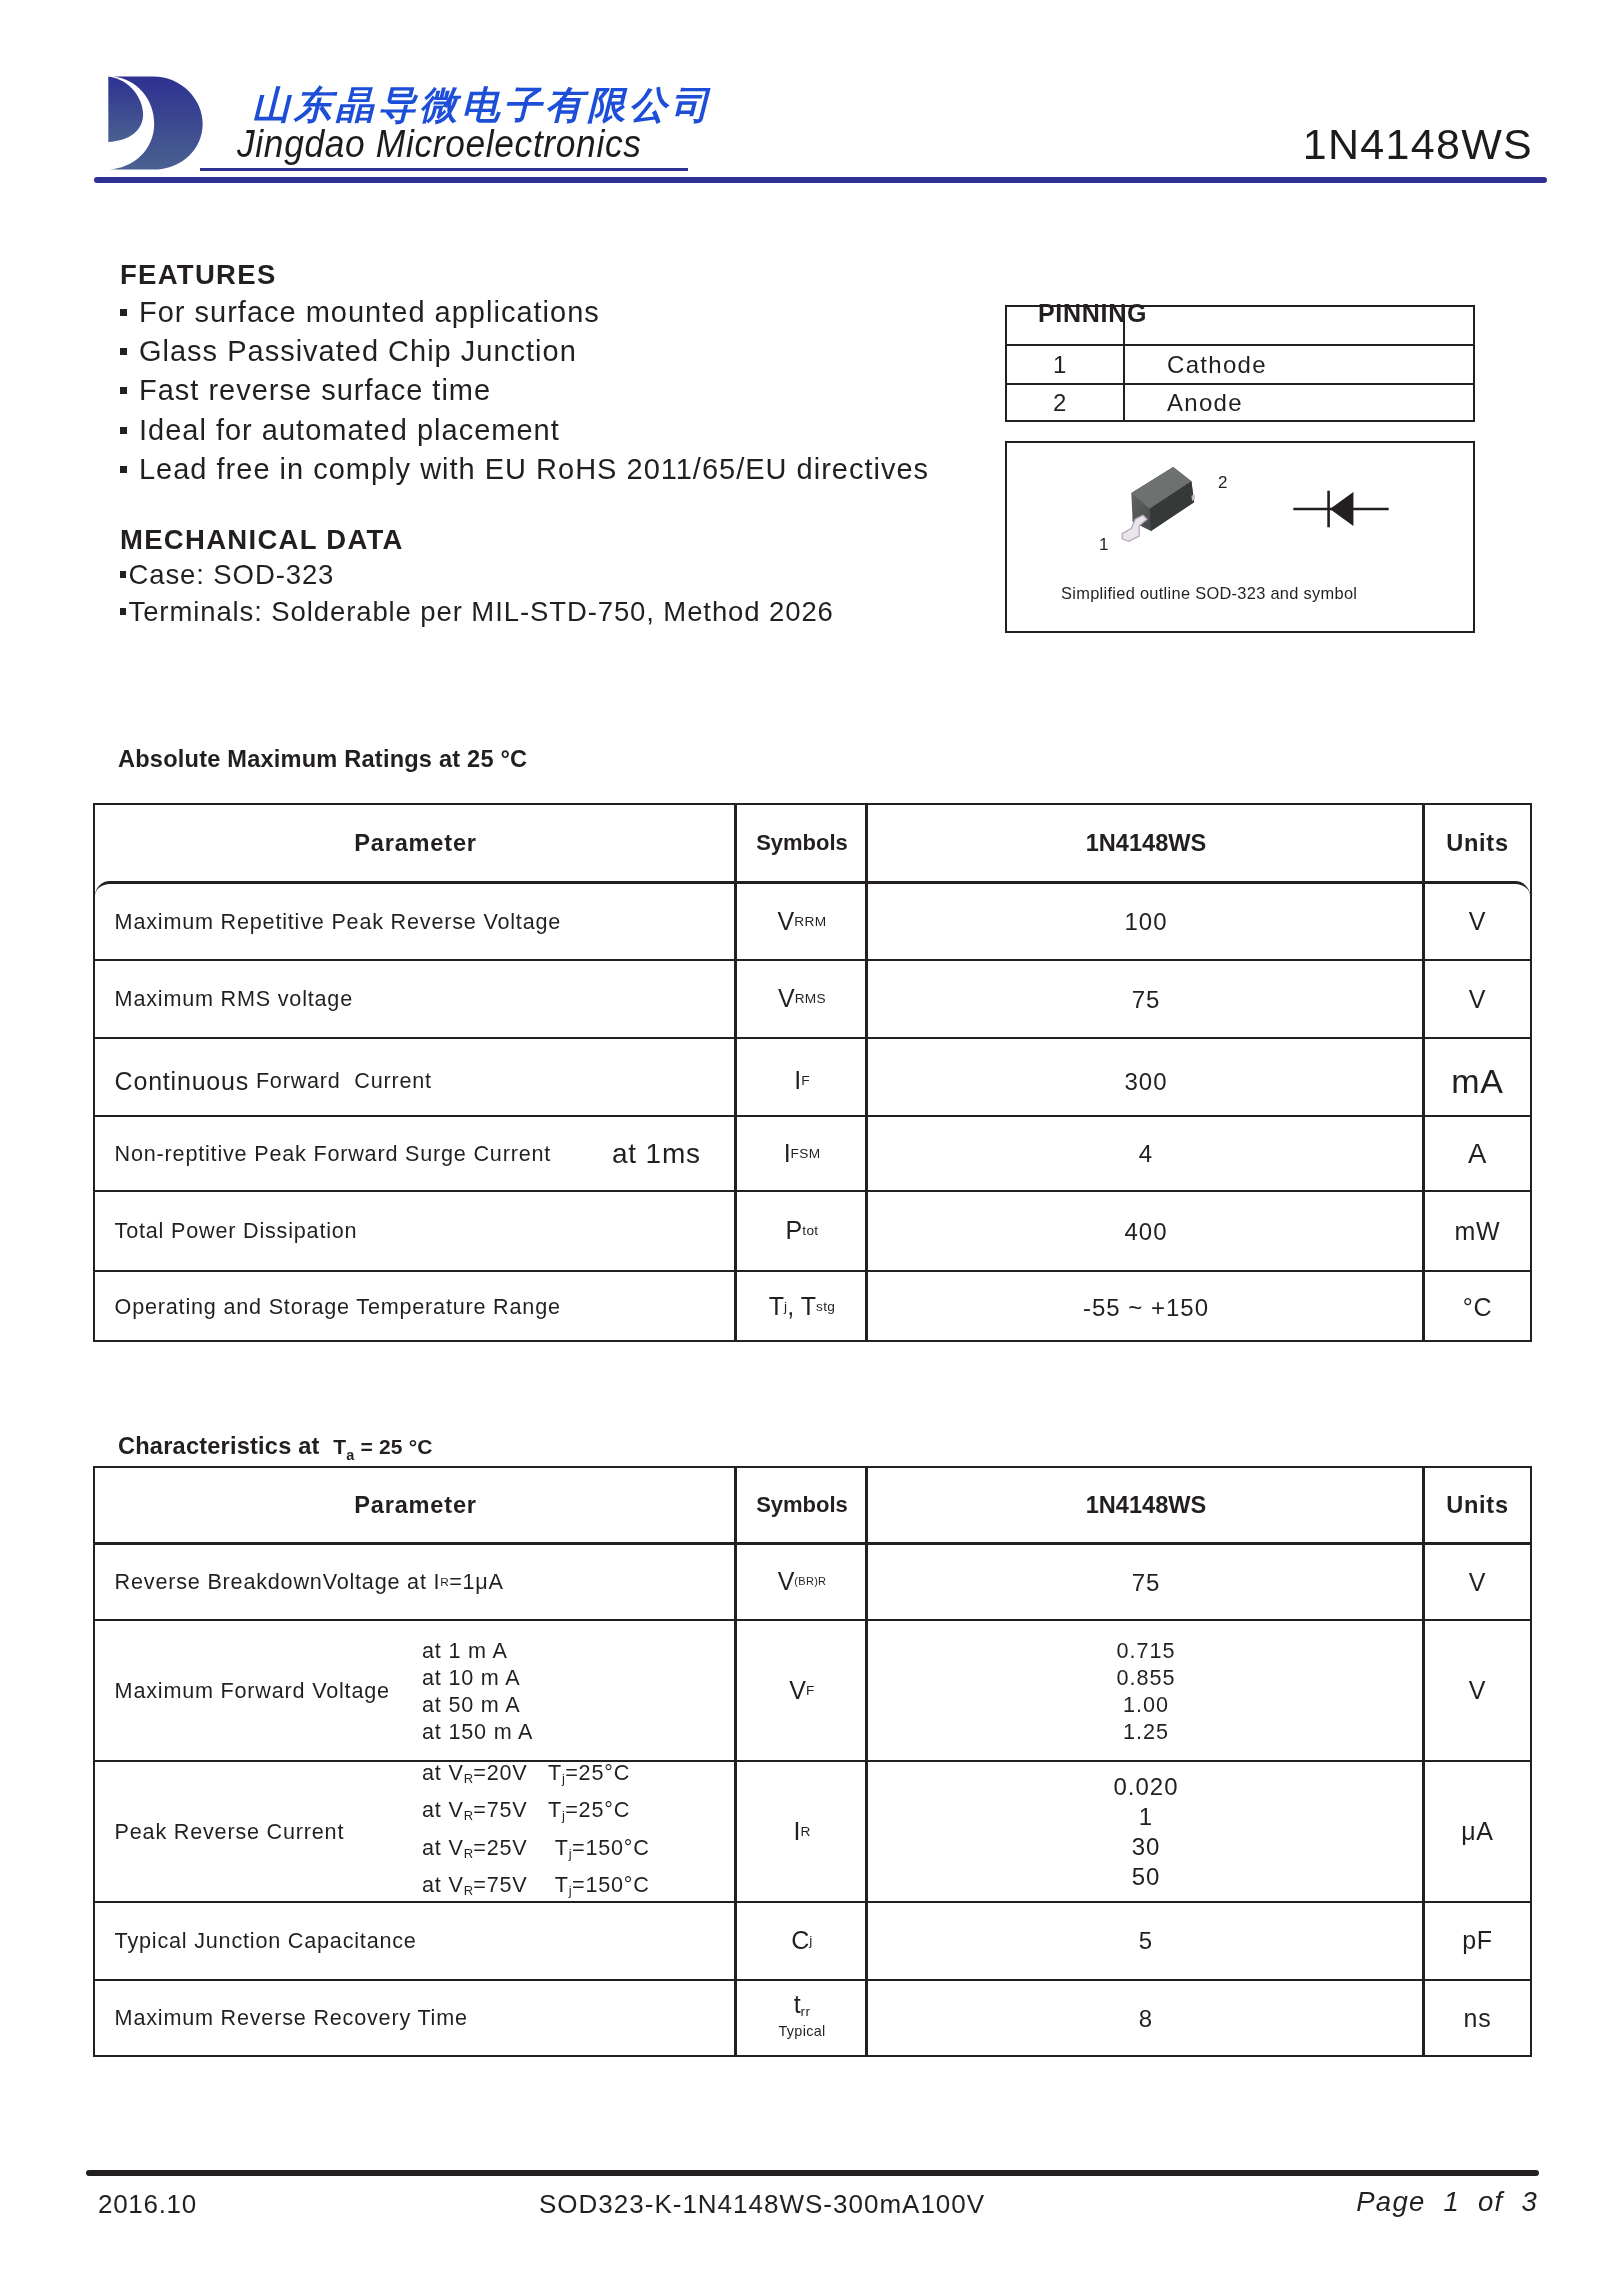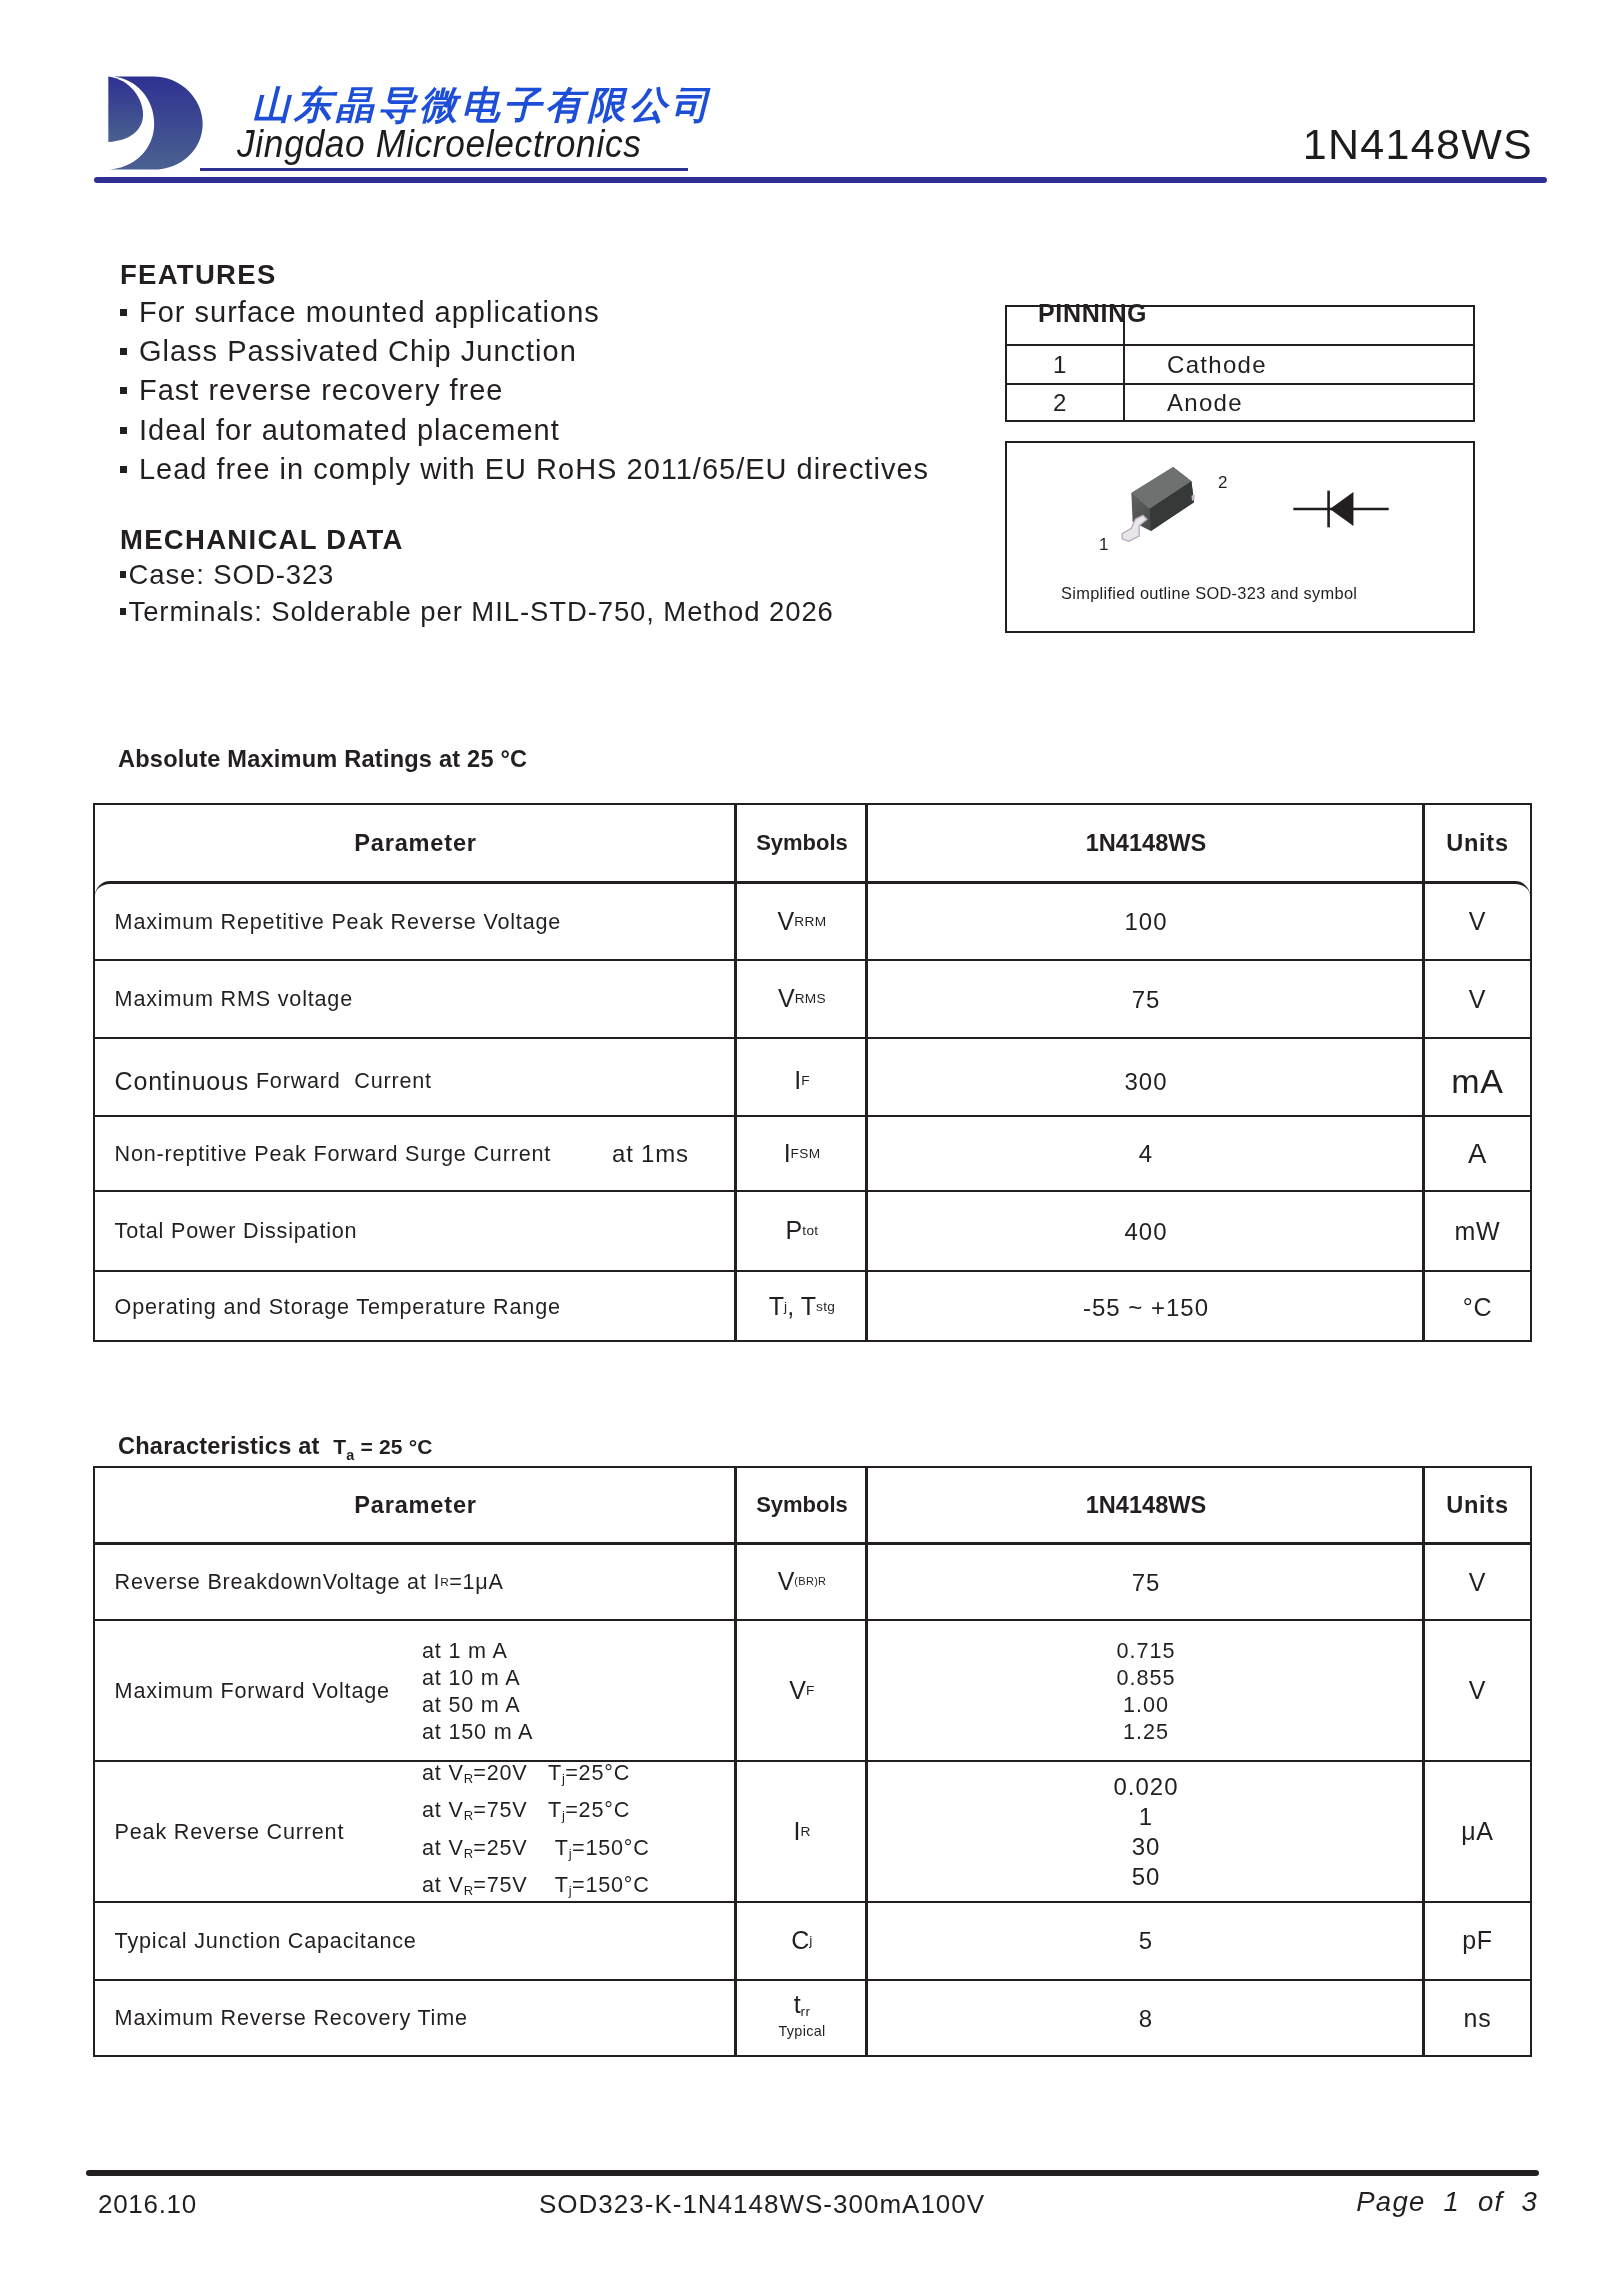--- a/index.html
+++ b/index.html
@@ -78,21 +78,21 @@
 </svg>
 <div id="company-cn" class="abs">山东晶导微电子有限公司</div>
 <div id="company-en" class="abs">Jingdao Microelectronics</div>
 <div id="thin-rule" class="abs"></div>
 <div id="thick-rule" class="abs"></div>
 <div id="part-number" class="abs">1N4148WS</div>
 
 <div class="abs section-h" style="left:120px; top:259px;">FEATURES</div>
 <div class="abs feat" style="left:120px; top:296px;"><span class="bullet"></span><span>For surface mounted applications</span></div>
 <div class="abs feat" style="left:120px; top:335px;"><span class="bullet"></span><span>Glass Passivated Chip Junction</span></div>
-<div class="abs feat" style="left:120px; top:374px;"><span class="bullet"></span><span>Fast reverse recovery free</span></div>
+<div class="abs feat" style="left:120px; top:374px;"><span class="bullet"></span><span>Fast reverse surface time</span></div>
 <div class="abs feat" style="left:120px; top:414px;"><span class="bullet"></span><span>Ideal for automated placement</span></div>
 <div class="abs feat" style="left:120px; top:453px;"><span class="bullet"></span><span>Lead free in comply with EU RoHS 2011/65/EU directives</span></div>
 
 <div class="abs section-h" style="left:120px; top:524px;">MECHANICAL DATA</div>
 <div class="abs mech" style="left:120px; top:559px;"><span class="bullet"></span><span>Case: SOD-323</span></div>
 <div class="abs mech" style="left:120px; top:596px;"><span class="bullet"></span><span>Terminals: Solderable per MIL-STD-750, Method 2026</span></div>
 
 <div id="pinning-title" class="abs">PINNING</div>
 <div id="pin-table" class="abs">
   <div class="pin-div"></div>
@@ -172,21 +172,21 @@
     <div class="cell c-sym" style="flex-direction:row;">
         <span>I</span>
         <sub class="s">F</sub>
       </div>
     <div class="cell c-val">300</div>
     <div class="cell c-unit" style="font-size:34px;">mA</div>
   </div>
 
   <div class="drow" style="top:310px; height:75px;">
     <div class="cell c-param">Non-reptitive Peak Forward Surge Current</div>
-    <div class="cell" style="left:517px; font-size:24px; letter-spacing:0.8px;">at 1ms</div>
+    <div class="cell" style="left:517px; font-size:28px; letter-spacing:0.8px;">at 1ms</div>
     <div class="cell c-sym" style="flex-direction:row;">
         <span>I</span>
         <sub class="s">FSM</sub>
       </div>
     <div class="cell c-val">4</div>
     <div class="cell c-unit" style="font-size:27.5px;">A</div>
   </div>
 
   <div class="drow" style="top:385px; height:80px;">
     <div class="cell c-param">Total Power Dissipation</div>

